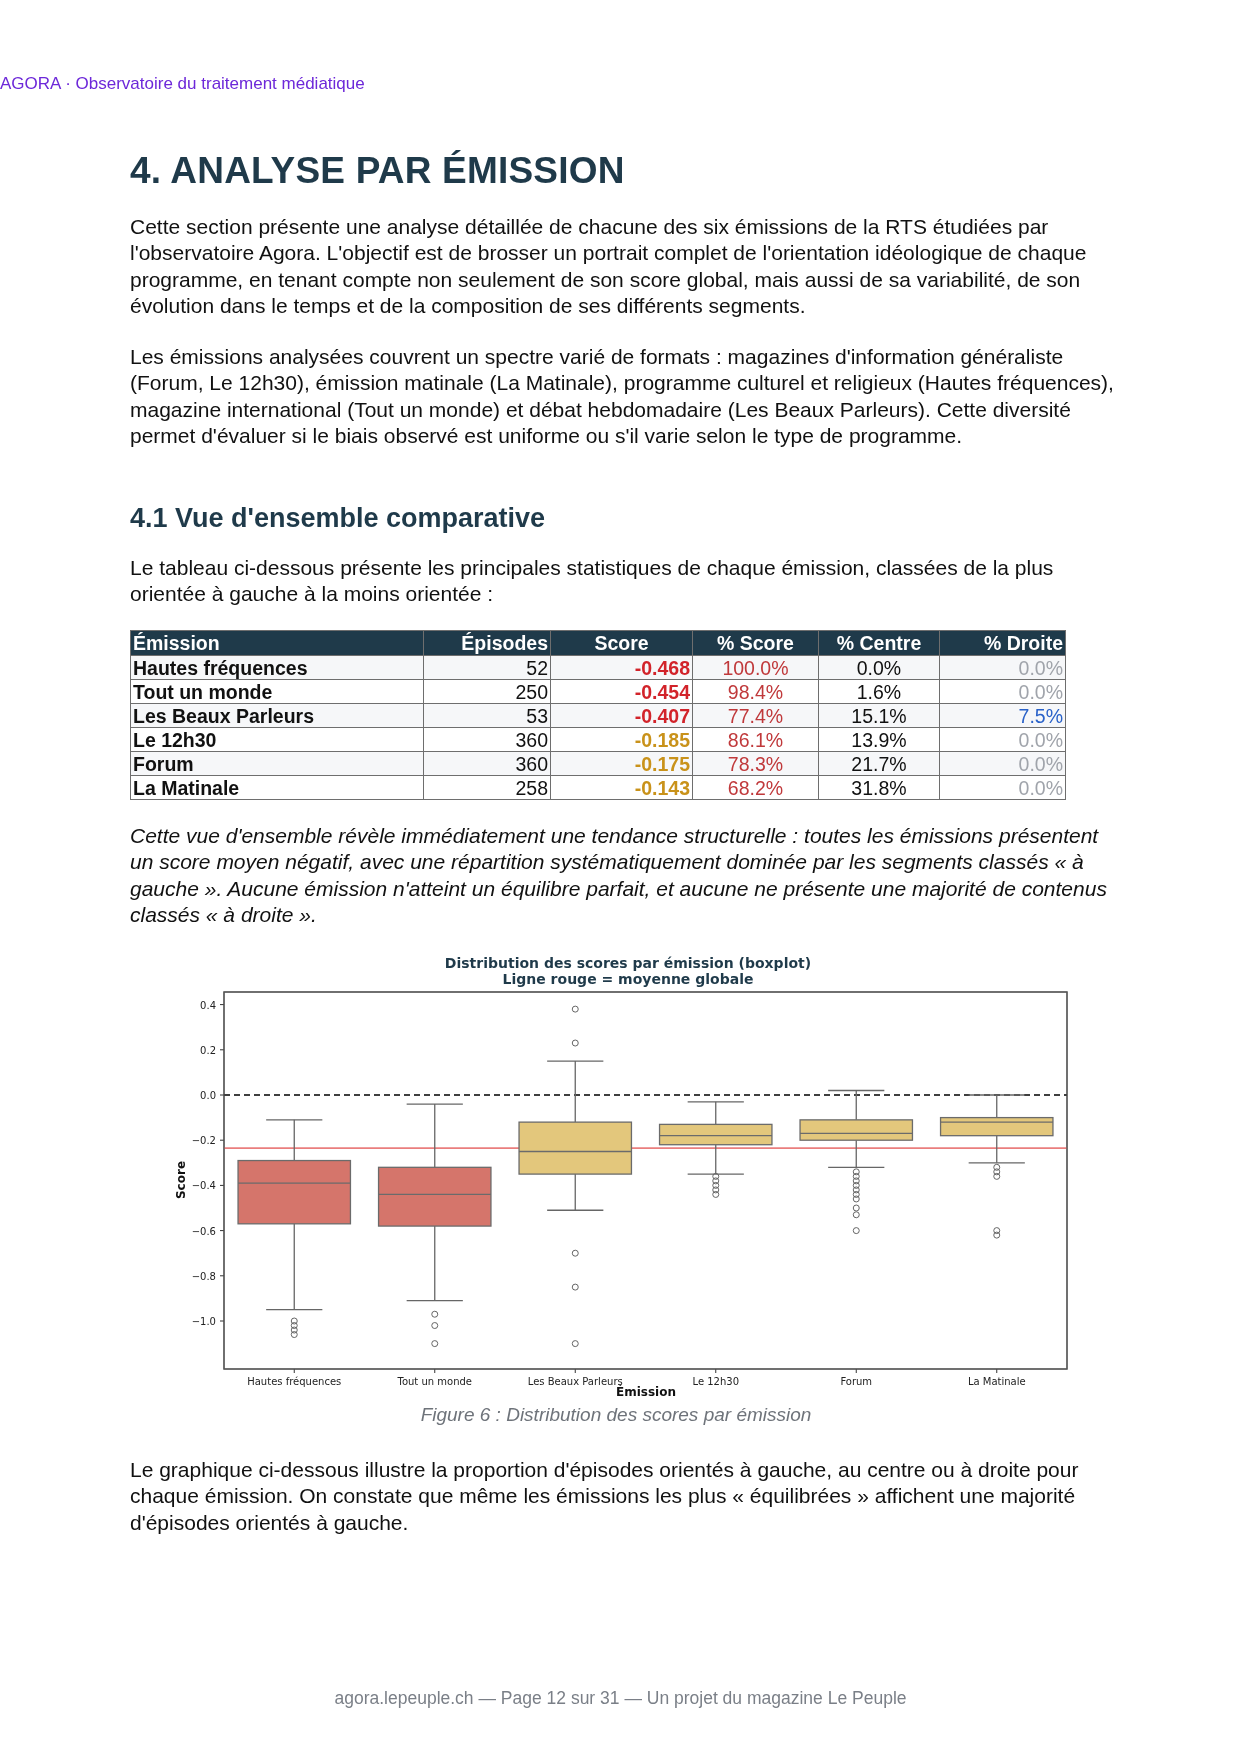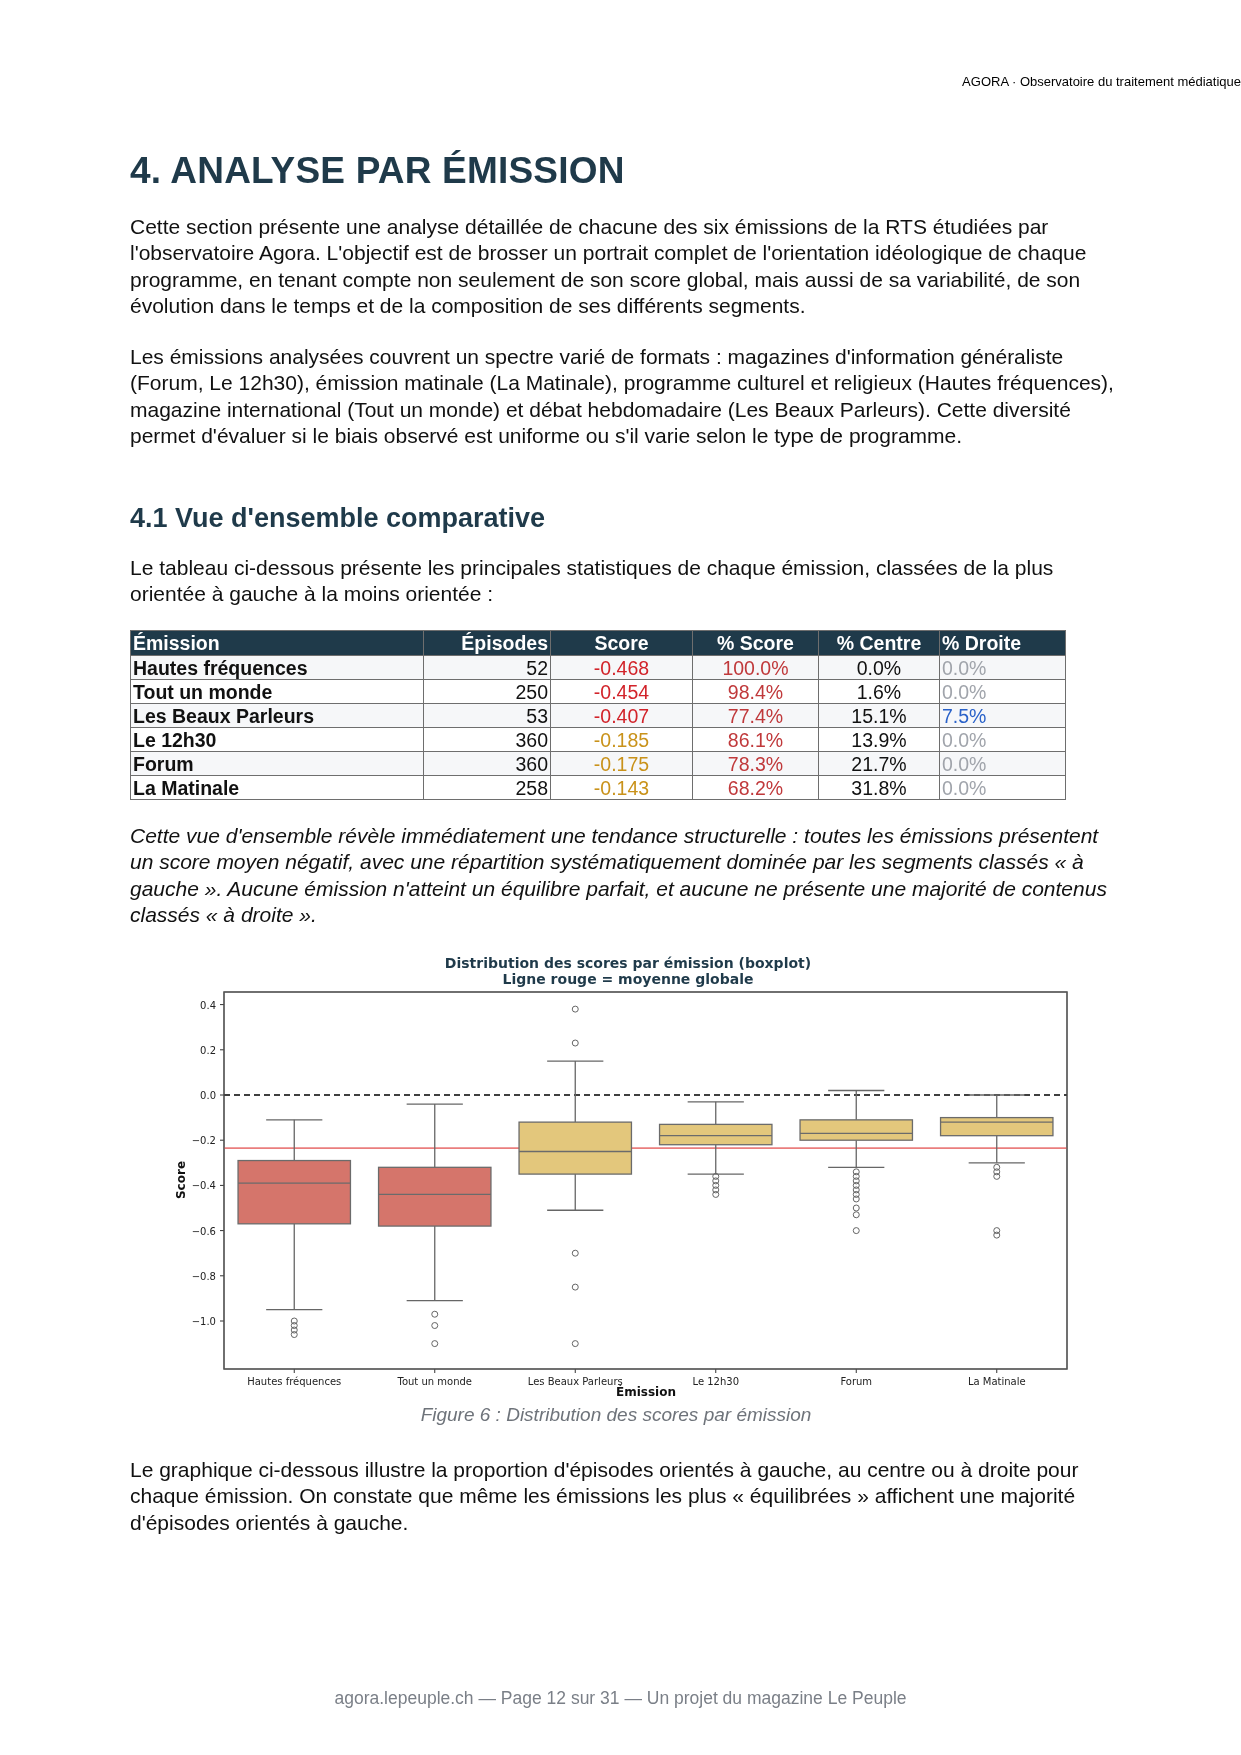--- a/index.html
+++ b/index.html
@@ -1,40 +1,40 @@
 <!DOCTYPE html>
 <html><head>
 <meta charset="utf-8">
 <style>
   html, body { margin: 0; padding: 0; background: #ffffff; }
   body { width: 1241px; height: 1755px; position: relative; overflow: hidden;
          font-family: "Liberation Sans", sans-serif; color: #111; }
-  .running-header { position: absolute; top: 74px; left: 0; width: 1241px; text-align: right;
-         font-size: 13px; color: #000000; }
+  .running-header { position: absolute; top: 74px; left: 0; width: 1241px; text-align: left;
+         font-size: 17px; color: #6d28d9; }
   .content { position: absolute; left: 130px; width: 985px; top: 0; }
   h1 { position: absolute; top: 150px; left: 0; margin: 0; font-size: 37px; font-weight: bold;
        color: #1f3a4a; letter-spacing: 0.2px; }
   h2 { position: absolute; margin: 0; font-size: 27px; font-weight: bold; color: #1f3a4a; }
   p { position: absolute; left: 0; margin: 0; font-size: 21px; line-height: 26.3px; width: 985px; }
   p.italic { font-style: italic; }
   table.stats { position: absolute; top: 630px; left: 0; border-collapse: collapse;
        font-size: 19.5px; }
   table.stats th { background: #1f3a4a; color: #fff; font-weight: bold; height: 24px;
        padding: 0 2px; border: 1.5px solid #6e6e6e; line-height: 22px; }
   table.stats td { height: 23px; padding: 0 2px; border: 1.5px solid #6e6e6e; line-height: 22px; }
   table.stats tr:nth-child(odd) td { background: #f6f7f9; }
   table.stats tr:nth-child(even) td { background: #ffffff; }
   table.stats th.c-em, table.stats td.c-em { text-align: left; width: 288px; }
   table.stats td.c-em { font-weight: bold; }
   table.stats .c-ep { width: 122px; text-align: right; }
   table.stats .c-sc { width: 137px; text-align: center; }
-  table.stats td.c-sc { font-weight: normal; }
+  table.stats td.c-sc { font-weight: bold; text-align: right; }
   table.stats .c-ga { width: 121px; text-align: center; }
   table.stats .c-ce { width: 116px; text-align: center; }
-  table.stats .c-dr { width: 121px; text-align: left; }
+  table.stats .c-dr { width: 121px; text-align: right; }
   .figure { position: absolute; left: 168px; top: 950px; width: 910px; height: 450px; }
   .caption { position: absolute; top: 1404px; left: 0; width: 1232px; text-align: center;
        font-style: italic; font-size: 19px; color: #6e737a; }
   .footer { position: absolute; top: 1688px; left: 0; width: 1241px; text-align: center;
        font-size: 17.5px; color: #7a7f87; }
   svg text { font-family: "DejaVu Sans", sans-serif; }
 </style>
 </head>
 <body>
 

